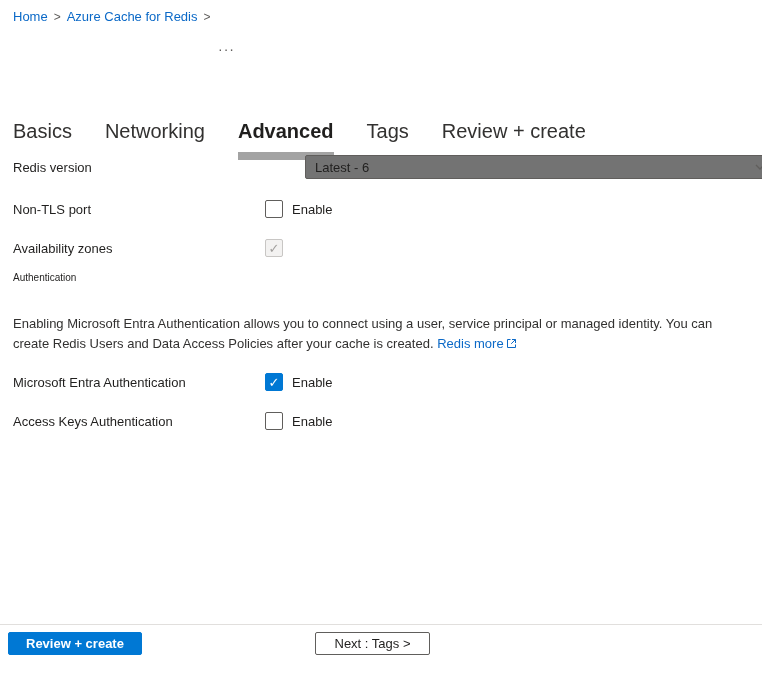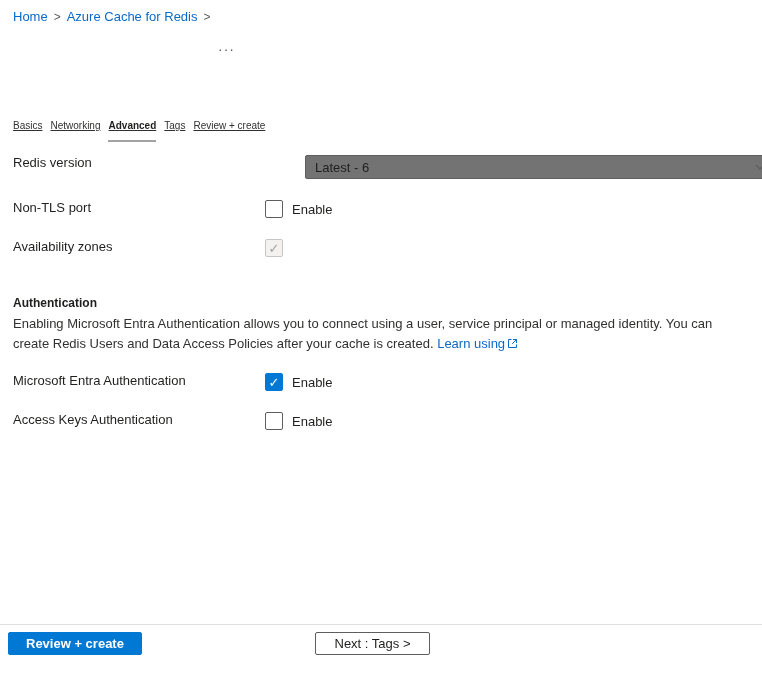--- a/index.html
+++ b/index.html
@@ -14,45 +14,45 @@
   
   .breadcrumb { position:absolute; top:9px; left:13px; font-size:13px; display:flex; align-items:center; }
   .breadcrumb a { color:#0b69c7; text-decoration:none; cursor:pointer; }
   .breadcrumb .sep { color:#605e5c; margin:0 6px; font-size:12px; }
 
   
   .page-title { position:absolute; top:36px; left:12px; font-size:24px; font-weight:700; color:#1b1a19; letter-spacing:0.2px; }
   .more-options { position:absolute; top:41px; left:218px; color:#605e5c; font-size:14px; letter-spacing:1px; cursor:pointer; }
 
   
-  .tabs { position:absolute; top:120px; left:13px; display:flex; gap:8px; font-size:10px;text-decoration:underline; }
+  .tabs { position:absolute; top:120px; left:13px; display:flex; gap:33px; font-size:20px; }
   .tab { padding-bottom:9px; color:#323130; cursor:pointer; border-bottom:2px solid transparent; }
-  .tab.active { font-weight:700; color:#201f1e; border-bottom:2px solid #a3a3a3;text-align:right; }
+  .tab.active { font-weight:700; color:#201f1e; border-bottom:8px solid #a3a3a3;text-align:right; }
 
   
-  .row { position:absolute; left:13px; display:flex; width:736px; }
+  .row { position:absolute; left:13px; display:flex; align-items:center; width:736px; }
   .row .form-label { flex:0 0 252px; font-size:13px; color:#201f1e; }
   .control { display:flex; align-items:center; gap:9px; }
 
   .select-box {
     width:470px; height:24px; border:1px solid #605e5c; border-radius:2px; background:#737373;
     display:flex; align-items:center; justify-content:space-between; padding:0 9px; font-size:13px; color:#201f1e; cursor:pointer;margin-left:40px;
   }
 
   .checkbox {
     width:18px; height:18px; border:1px solid #605e5c; border-radius:2px; background:#fff;
     display:inline-flex; align-items:center; justify-content:center; cursor:pointer; flex:0 0 auto;
   }
   .checkbox.checked { background:#0078d4; border-color:#0078d4; }
   .checkbox.checked::after { content:"\2713"; color:#fff; font-size:13px; font-weight:700; line-height:1; }
   .checkbox.checked.disabled { background:#f3f2f1; border-color:#c8c6c4; cursor:default; }
   .checkbox.checked.disabled::after { color:#a19f9d; }
   .cb-label { font-size:13px; color:#201f1e; }
 
-  .section-heading { position:absolute; left:13px; top:296px; font-size:12px; font-weight:700; color:#201f1e; }
+  .section-heading { position:absolute; left:13px; top:272px; font-size:10px; font-weight:400; color:#201f1e; }
 
   .auth-desc { position:absolute; left:13px; top:314px; width:718px; font-size:13px; line-height:20px; color:#323130; }
   .auth-desc a { color:#0b69c7; text-decoration:none; cursor:pointer; white-space:nowrap; }
   .auth-desc svg { vertical-align:-1px; margin-left:2px; }
 
   
   .footer-divider { position:absolute; top:624px; left:0; width:762px; border-top:1px solid #e1dfdd; }
   .btn { position:absolute; top:632px; height:23px; font-size:13px; border-radius:2px; cursor:pointer; display:inline-flex; align-items:center; justify-content:center; font-family:inherit; }
   .btn-primary { left:8px; padding:0 17px; background:#0078d4; border:1px solid #0078d4; color:#fff; font-weight:700; }
   .btn-secondary { background:#fff; border:1px solid #605e5c; color:#201f1e; padding:0 13px; }
@@ -105,21 +105,21 @@
     <span class="form-label">Availability zones</span>
     <div class="control">
       <span class="checkbox checked disabled"></span>
     </div>
   </div>
 
   <h2 class="section-heading">Authentication</h2>
 
   <p class="auth-desc">
     <span>Enabling Microsoft Entra Authentication allows you to connect using a user, service principal or managed identity. You can create Redis Users and Data Access Policies after your cache is created.</span>
-    <a><span>Learn using</span><svg width="11" height="11" viewBox="0 0 11 11">
+    <a><span>Redis more</span><svg width="11" height="11" viewBox="0 0 11 11">
           <path d="M4.5 1.5 H1.5 V9.5 H9.5 V6.5" fill="none" stroke="#0b69c7" stroke-width="1"></path>
           <path d="M6 1.5 H9.5 V5 M9.5 1.5 L5.2 5.8" fill="none" stroke="#0b69c7" stroke-width="1"></path>
         </svg></a>
   </p>
 
   <div class="row" style="top:373px;">
     <span class="form-label">Microsoft Entra Authentication</span>
     <div class="control">
       <span class="checkbox checked"></span>
       <span class="cb-label">Enable</span>

